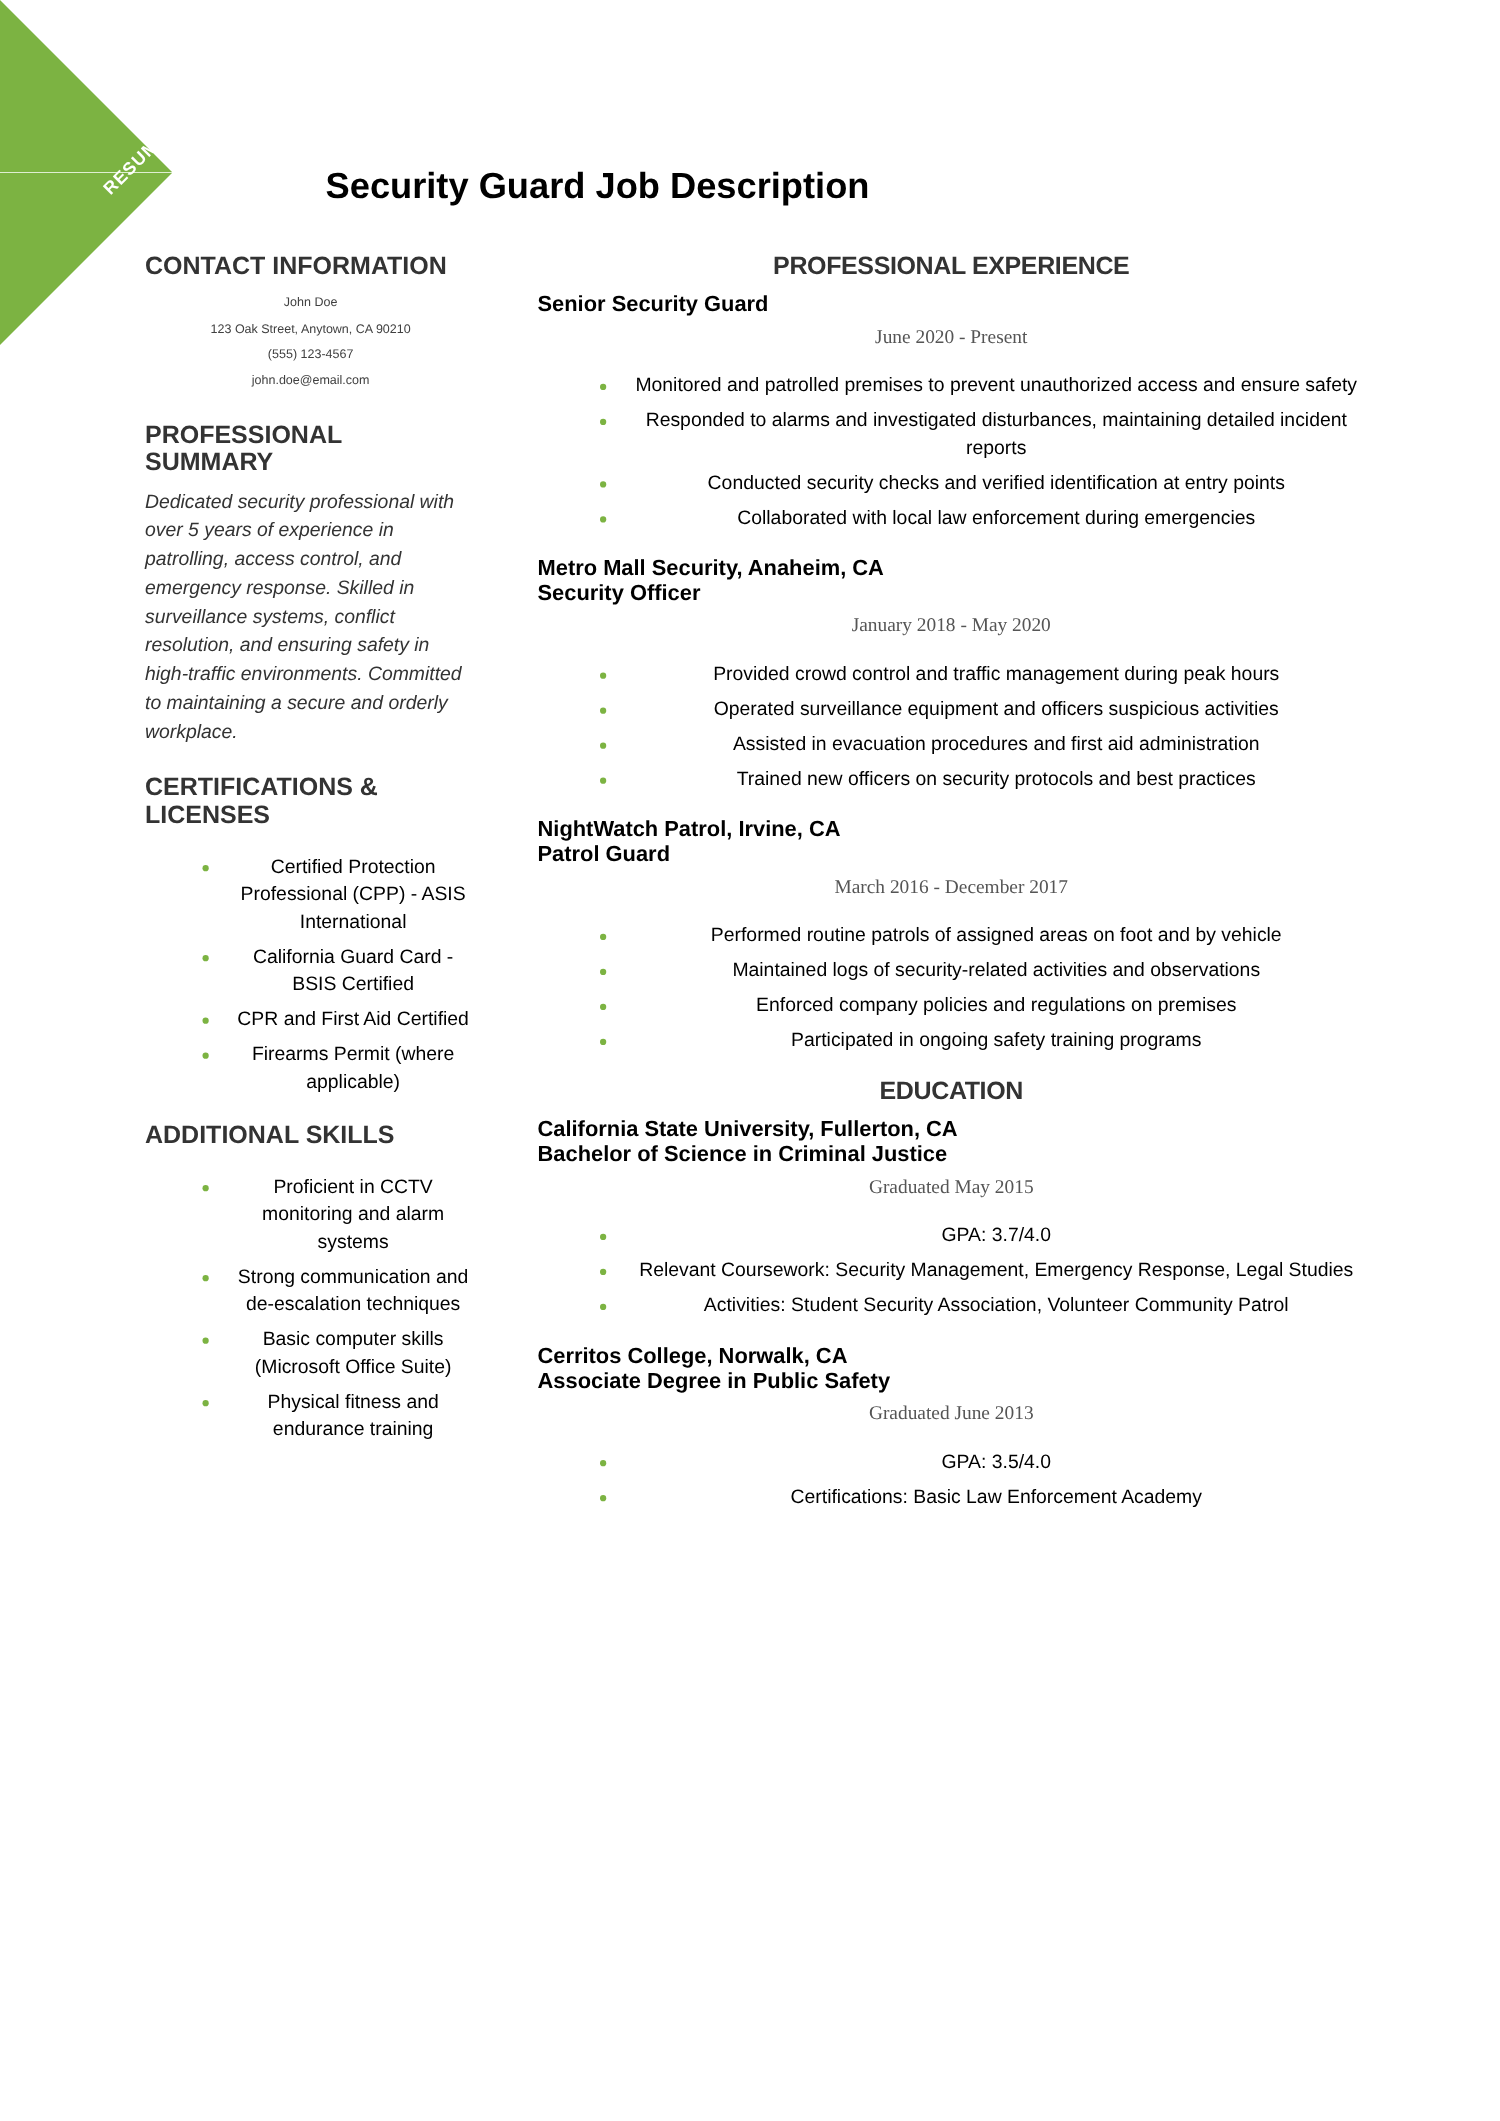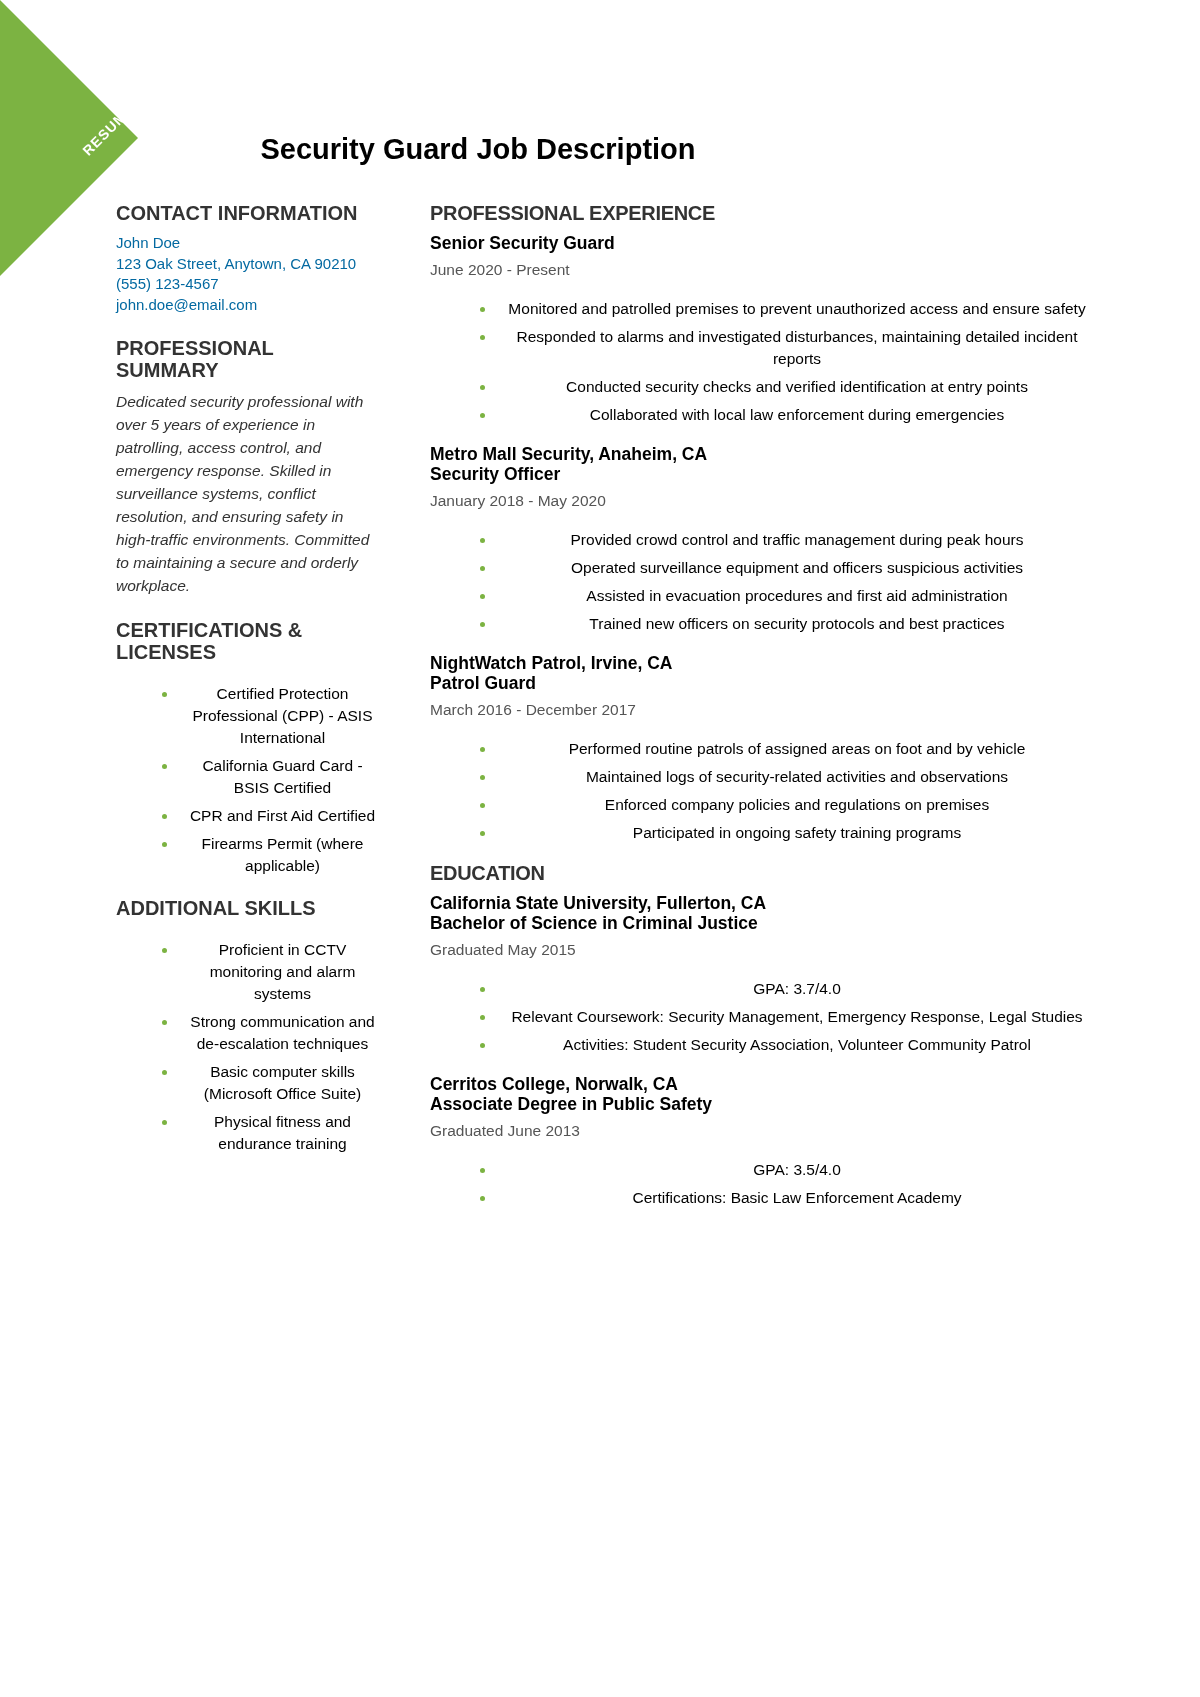--- a/index.html
+++ b/index.html
@@ -79,25 +79,27 @@
       line-height: 22px;
       margin-bottom: 9px;
     }
     .sec-head-right {
       font-size: 20px;
       font-weight: bold;
       color: #333;
       line-height: 22px;
       margin-bottom: 9px;
       letter-spacing: -0.3px;
+      text-align: center;
     }
     .contact {
-      font-size: 15px;
+      text-align: center;
+      font-size: 10px;
       line-height: 20.5px;
-      color: #0369a1;
+      color: #404040;
       margin-bottom: 22px;
     }
     .summary {
       font-style: italic;
       font-size: 15.5px;
       line-height: 23px;
       color: #333;
       margin-bottom: 22px;
     }
     ul.bullets {
@@ -127,26 +129,27 @@
       margin-bottom: 20px;
       margin-left: 46px;
     }
     .entry-head {
       font-size: 17.5px;
       font-weight: bold;
       line-height: 20px;
       color: #000;
     }
     .entry-date {
-      text-align: left;
+      text-align: center;
       font-size: 15.5px;
       color: #555;
       margin-top: 7px;
       line-height: 20px;
       margin-bottom: 18px;
+      font-family: Liberation Serif, serif;
     }
     .right-col ul.bullets {
       margin-left: 50px;
       margin-bottom: 18px;
     }
     .right-col ul.bullets li {
       margin-bottom: 6px;
     }
     .right-col .section { margin-bottom: 14px; }
   </style>

